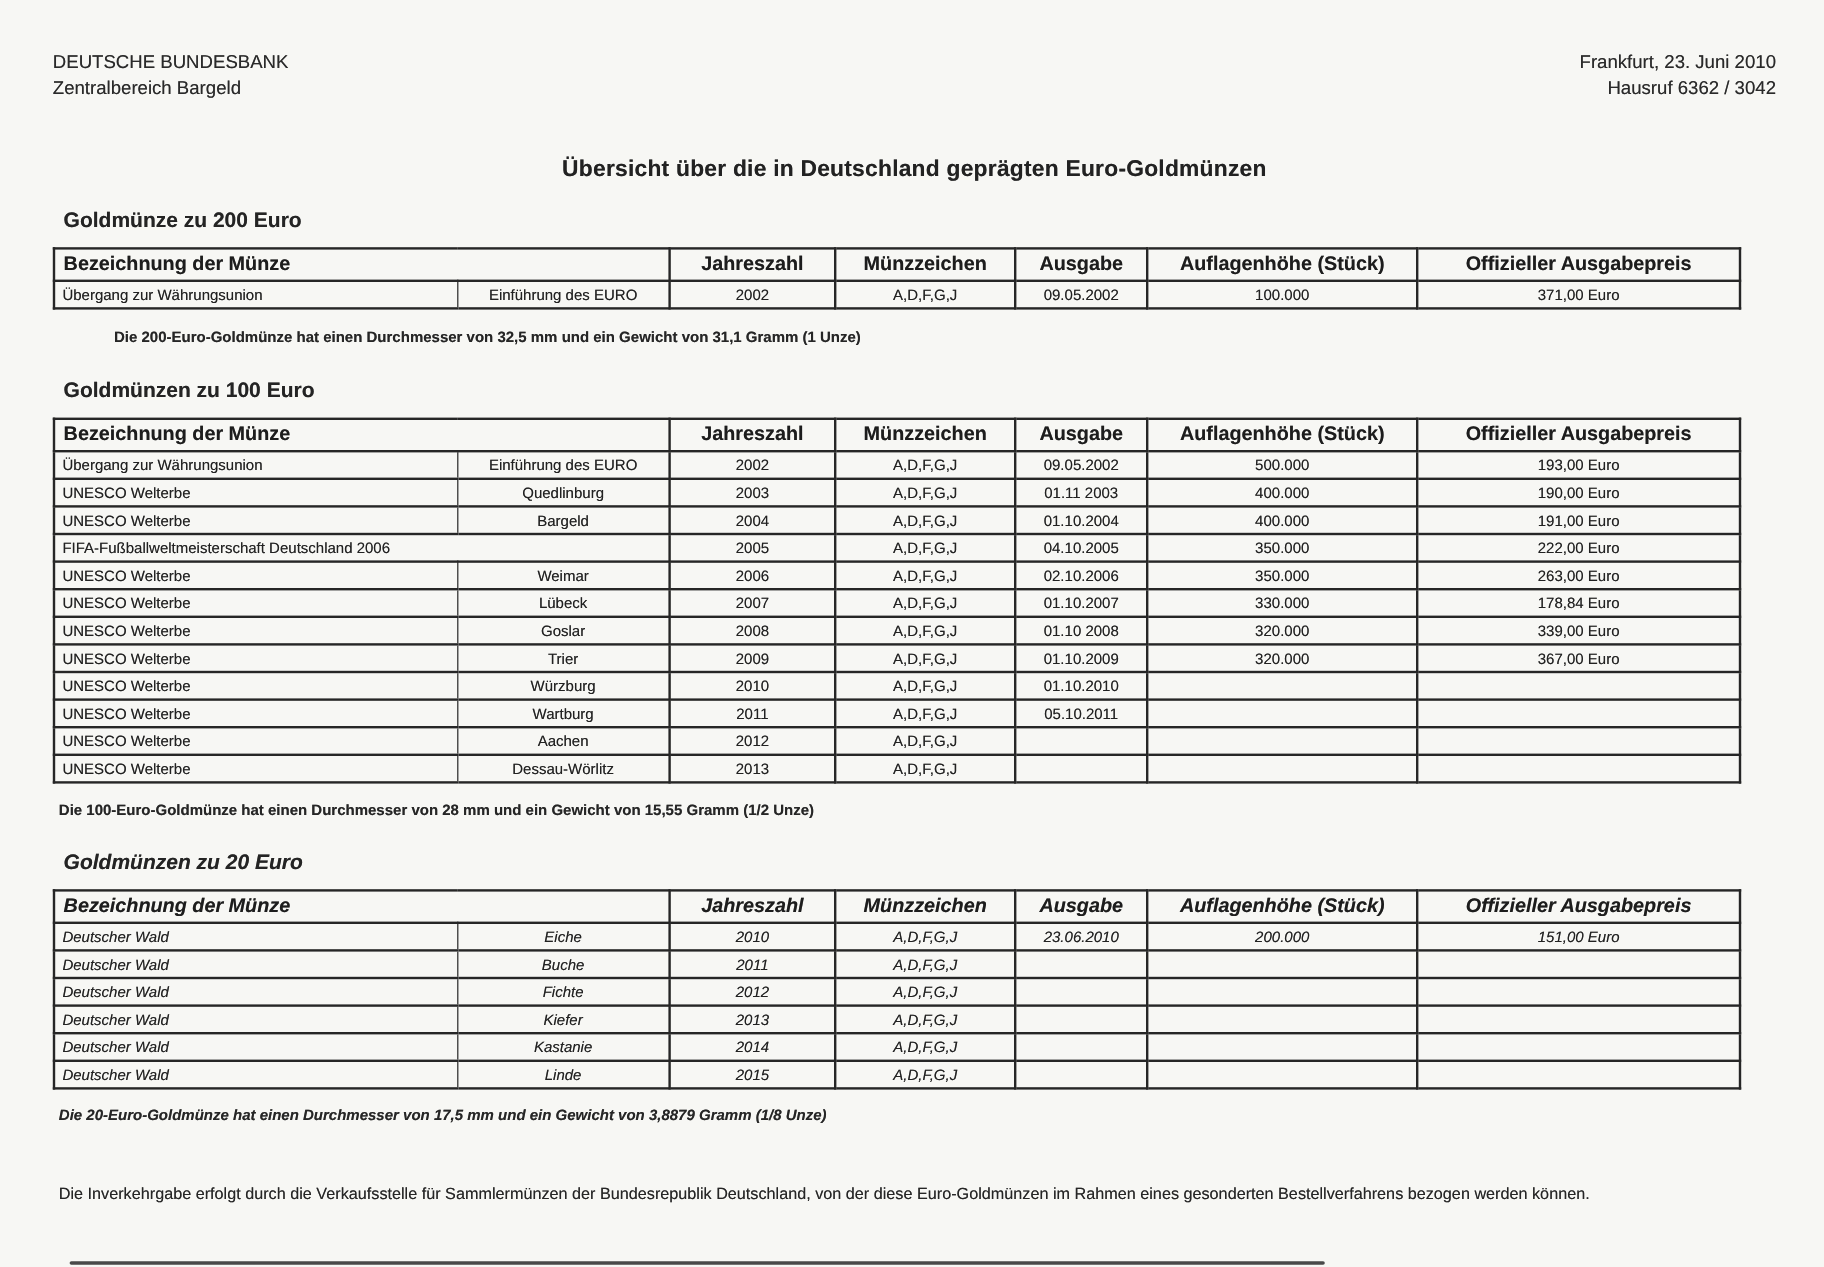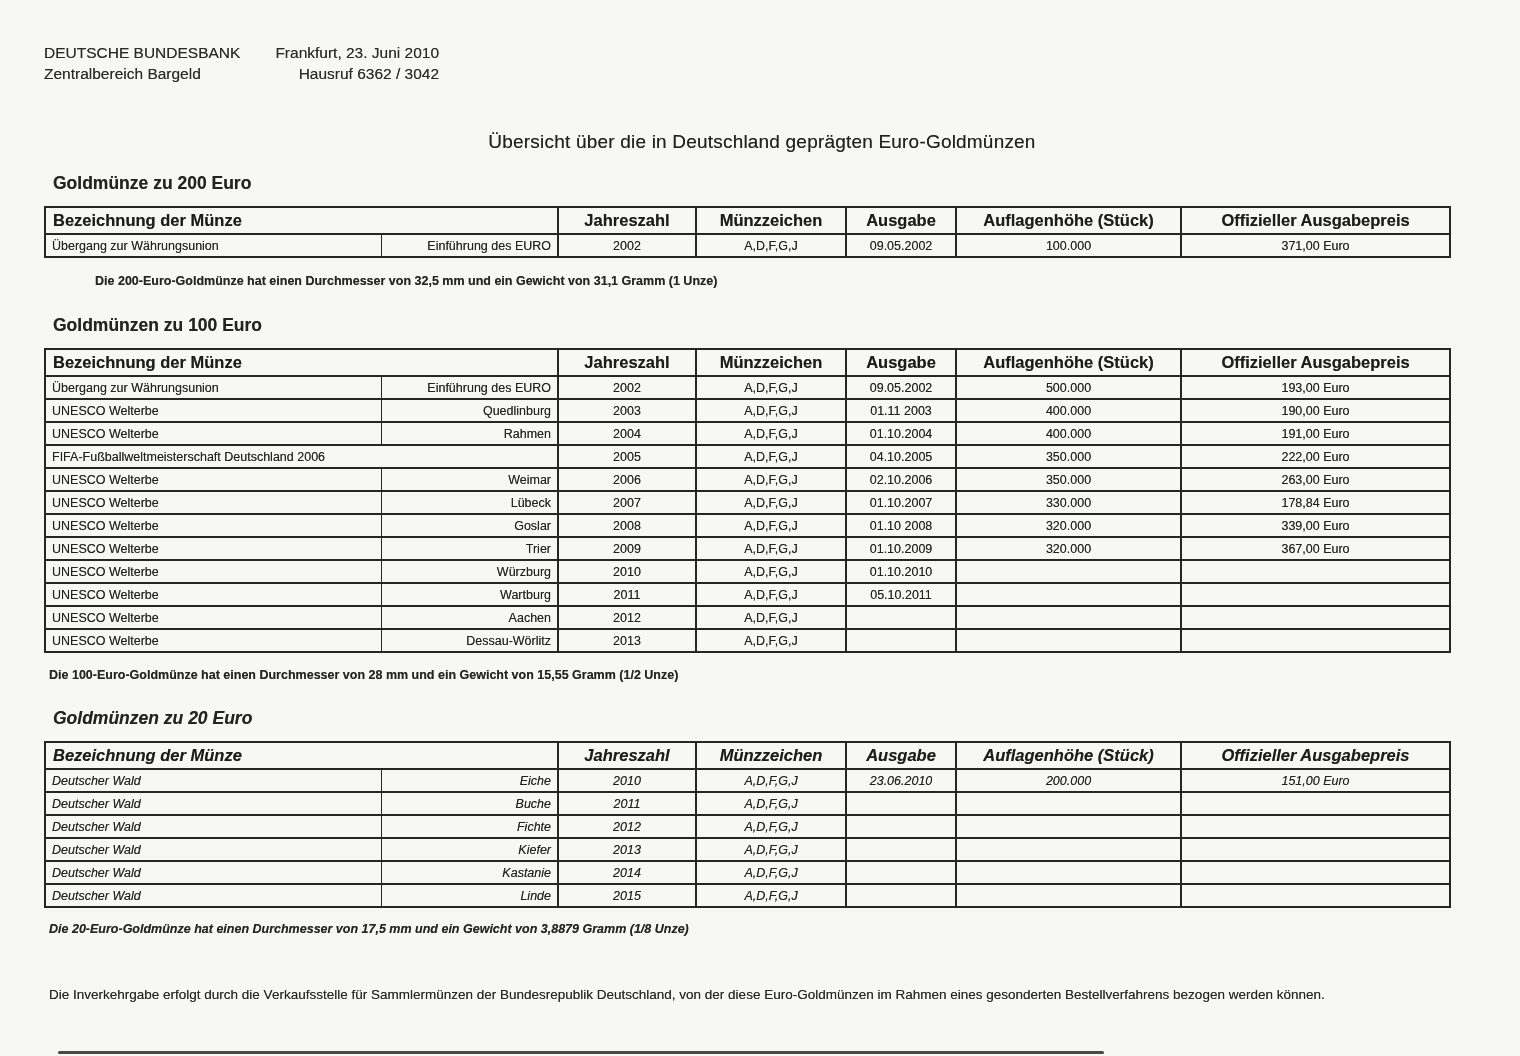--- a/index.html
+++ b/index.html
@@ -13,27 +13,27 @@
     width:1520px;height:1056px;
     margin:0 auto;
     background:#f7f7f4;
     color:#1e1e1e;
     overflow:hidden;
     box-sizing:border-box;
     padding:42px 40px 0 44px;
     text-shadow:0 0 .4px rgba(20,20,20,.55);
   }
   
-  .letterhead{display:flex;align-items:flex-start;gap:35px;}
+  .letterhead{display:flex;justify-content:space-between;align-items:flex-start;gap:35px;}
   .lh-left div, .lh-right div{font-size:15.5px;line-height:21px;color:#2a2a2a;}
   .lh-right{text-align:right;}
   
   .doc-title{
     text-align:center;
-    font-size:19px;font-weight:normal;
+    font-size:19px;font-weight:bold;
     margin-top:47px;
     letter-spacing:.2px;
     color:#222;
   }
   
   .section-heading{
     font-size:17.5px;font-weight:bold;color:#242424;
     margin:0 0 12px 9px;
   }
   .sec{margin-top:0;}
@@ -57,21 +57,21 @@
   }
   table.coins th{
     font-size:16.5px;font-weight:bold;
     height:27px;text-align:center;color:#1d1d1d;
   }
   table.coins th.h-name{text-align:left;padding-left:7px;}
   table.coins td{
     font-size:12.5px;height:23px;text-align:center;color:#222;
   }
   table.coins td.c-name{text-align:left;border-right-width:1px;}
-  table.coins td.c-sub{text-align:right;border-left-width:1px;}
+  table.coins td.c-sub{text-align:center;border-left-width:1px;}
   table.coins td.c-name.full{border-right-width:2px;}
   
   .footnote{
     font-size:12.5px;font-weight:bold;color:#262626;
     margin:14px 0 0 5px;
   }
   .fn-200{margin-top:16px;padding-left:46px;}
   .fn-100{margin-top:15px;}
   .fn-20{margin-top:14px;}
   
@@ -181,21 +181,21 @@
             <td class="c-name">UNESCO Welterbe</td>
             <td class="c-sub">Quedlinburg</td>
             <td>2003</td>
             <td>A,D,F,G,J</td>
             <td>01.11 2003</td>
             <td>400.000</td>
             <td>190,00 Euro</td>
           </tr>
           <tr>
             <td class="c-name">UNESCO Welterbe</td>
-            <td class="c-sub">Rahmen</td>
+            <td class="c-sub">Bargeld</td>
             <td>2004</td>
             <td>A,D,F,G,J</td>
             <td>01.10.2004</td>
             <td>400.000</td>
             <td>191,00 Euro</td>
           </tr>
           <tr>
             <td colspan="2" class="c-name full">FIFA-Fußballweltmeisterschaft Deutschland 2006</td>
             <td>2005</td>
             <td>A,D,F,G,J</td>

